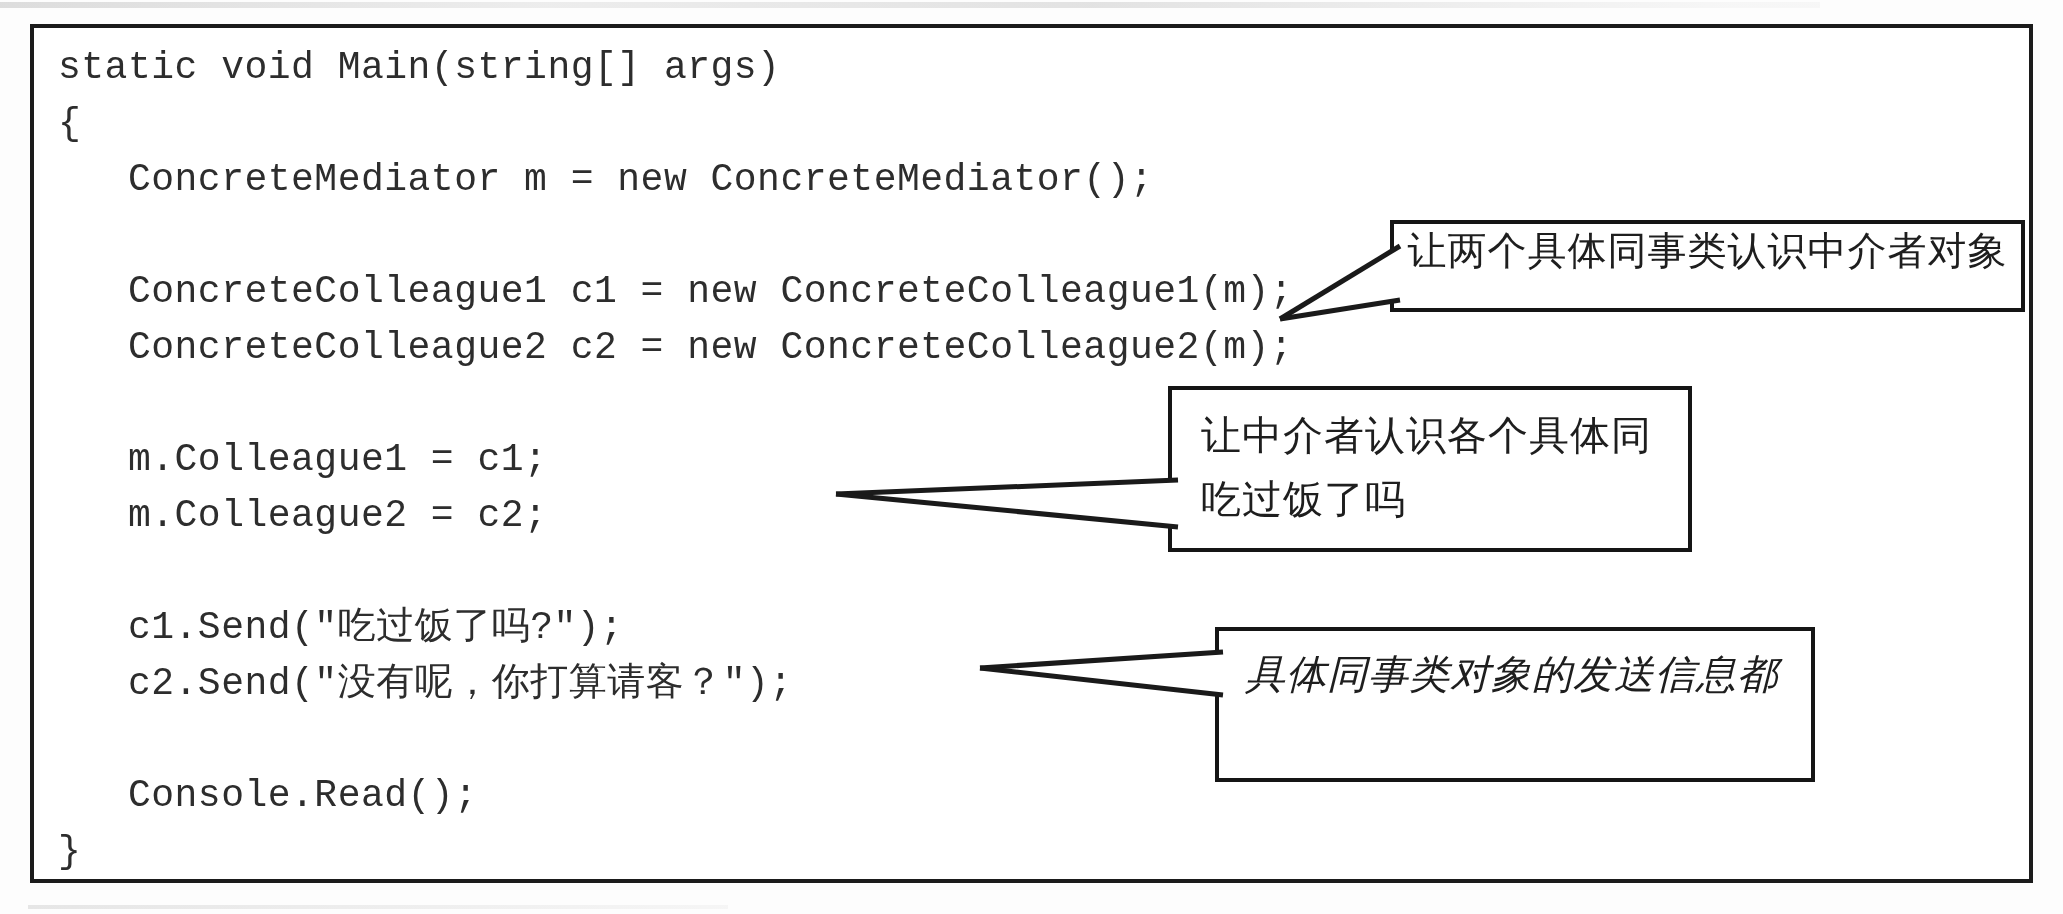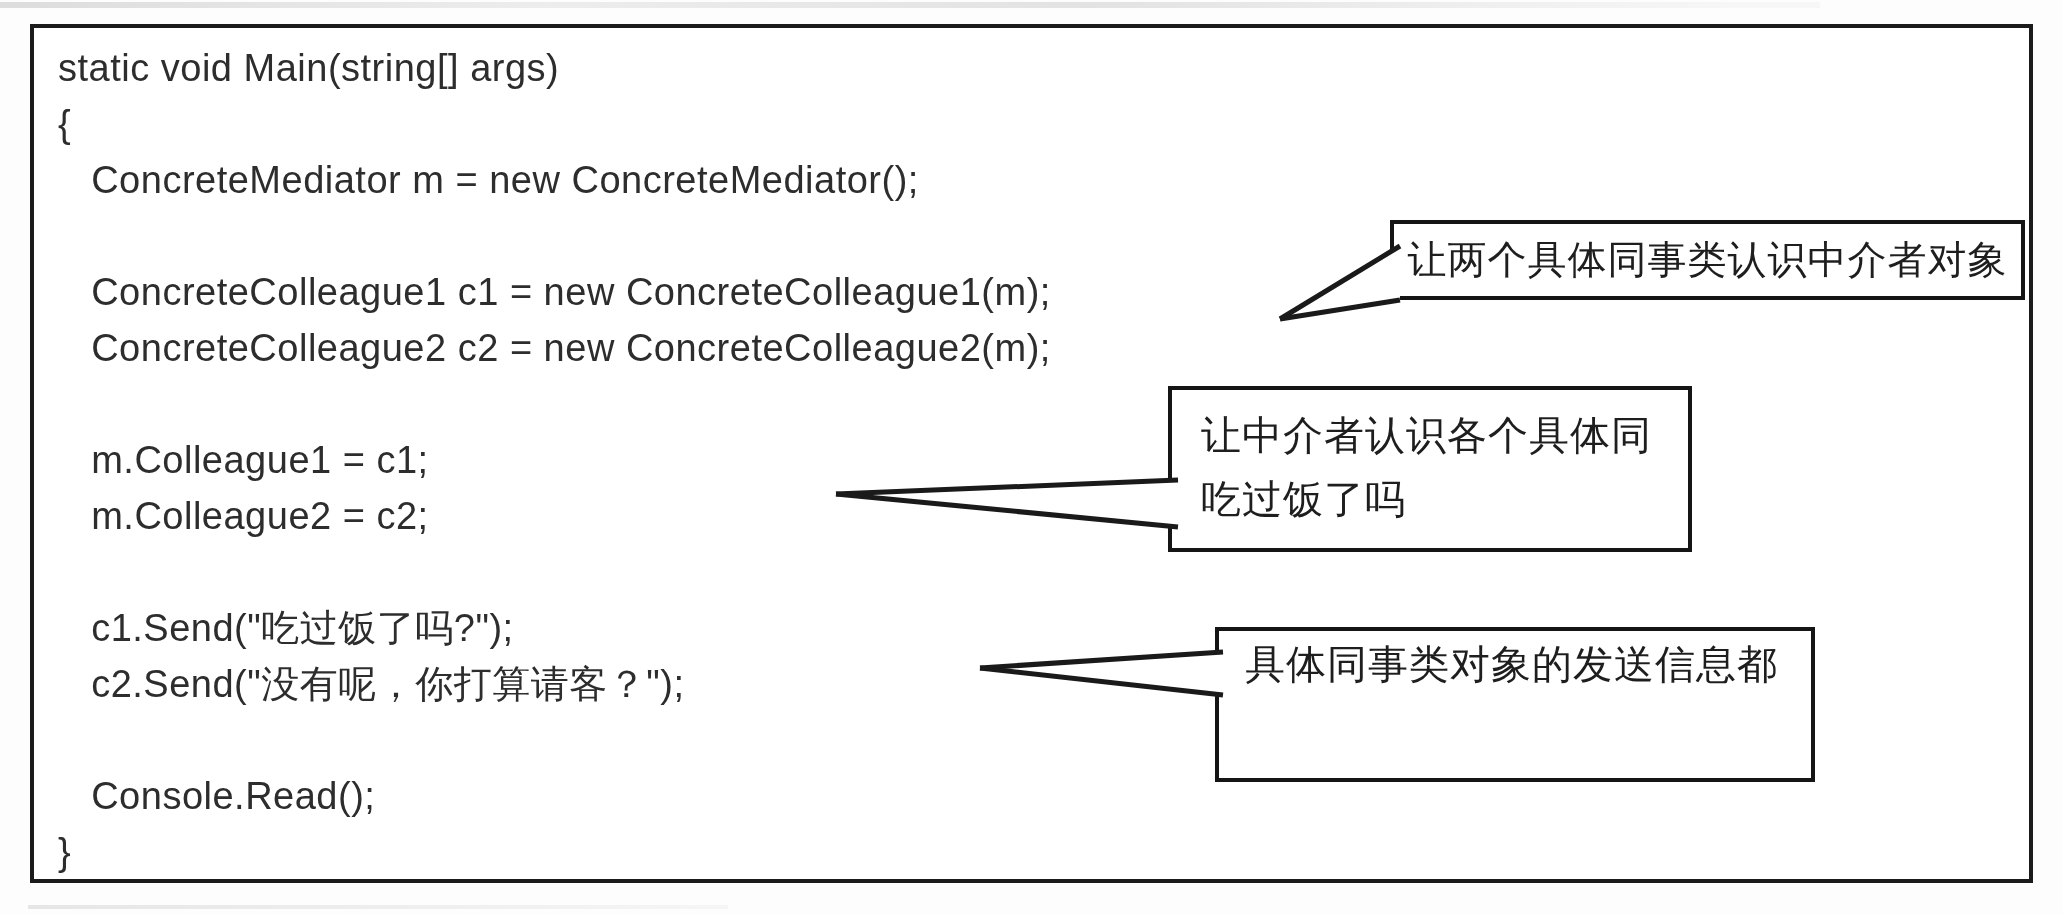--- a/index.html
+++ b/index.html
@@ -38,58 +38,58 @@
     box-sizing: border-box;
     border: 4px solid #1b1b1b;
     background: #ffffff;
   }
   
   .code {
     position: absolute;
     left: 58px; top: 40px;
     margin: 0;
     z-index: 1;
-    font-family: Liberation Sans, sans-serif;
+    font-family: Liberation Mono, monospace;
     font-size: 38px;
     line-height: 56px;
     color: #2d2d2d;
     white-space: pre;
     letter-spacing: 0.5px;
   }
   
   .callout {
     position: absolute;
     box-sizing: border-box;
     border: 4px solid #151515;
     background: #ffffff;
     z-index: 2;
     color: #1e1e1e;
     font-family: "Liberation Serif", "DejaVu Serif", serif;
     font-size: 40px;
     letter-spacing: 1px;
   }
   .callout-1 {
     left: 1390px; top: 220px;
-    width: 635px; height: 80px;
+    width: 635px; height: 92px;
     display: flex;
-    align-items: center;
     justify-content: center;
     font-size: 39px;
   }
   .callout-2 {
     left: 1168px; top: 386px;
     width: 524px; height: 166px;
     padding: 14px 0 16px 29px;
     line-height: 64px;
   }
   .callout-3 {
     left: 1215px; top: 627px;
     width: 600px; height: 155px;
-    padding: 2px 0 0 26px;
+    padding: 12px 0 0 26px;
     line-height: 64px;
+    font-style: italic;
   }
   .pointers {
     position: absolute;
     left: 0; top: 0;
     width: 2063px; height: 914px;
     z-index: 3;
     pointer-events: none;
   }
   .pointers line { stroke: #1a1a1a; stroke-width: 5; }
   .pointers polygon { fill: #ffffff; stroke: none; }

